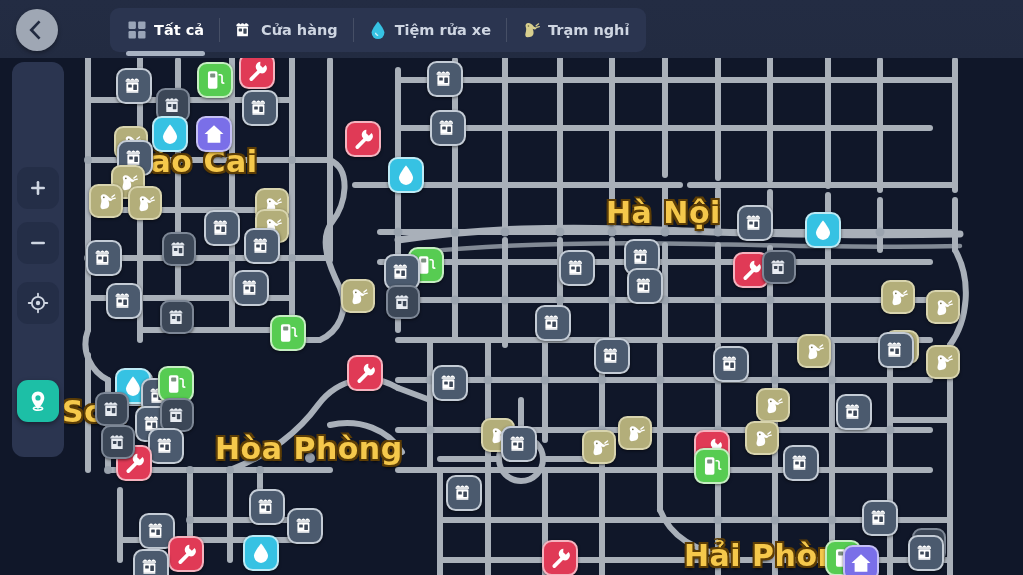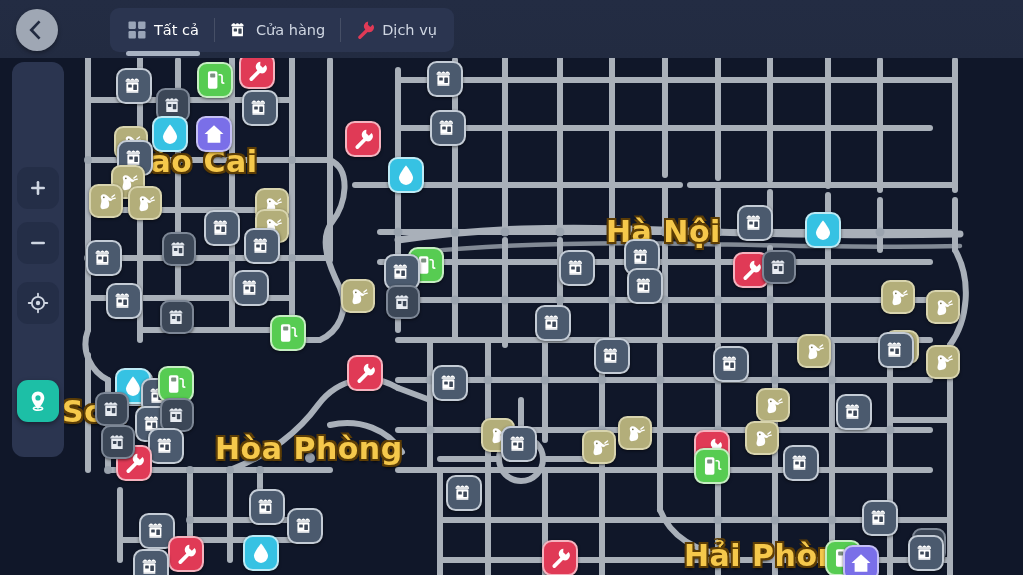--- a/index.html
+++ b/index.html
@@ -83,20 +83,21 @@
   }
   #tab-strip {
     position: absolute;
     left: 110px; top: 8px;
     height: 44px;
     background: #2b3550;
     border-radius: 9px;
     display: flex;
     align-items: stretch;
     padding: 0 2px;
+    font-weight: bold;
   }
   .tab {
     position: relative;
     display: flex;
     align-items: center;
     gap: 7px;
     padding: 0 15px;
     cursor: pointer;
     white-space: nowrap;
   }
@@ -374,21 +375,21 @@
         <circle cx="310" cy="458" r="5"></circle>
         <circle cx="890" cy="520" r="4.5"></circle>
           <circle cx="832" cy="520" r="4.5"></circle>
         <circle cx="775" cy="520" r="4.5"></circle>
           <circle cx="718" cy="520" r="4.5"></circle>
       </g>
     </svg>
 
     <div id="city-labels">
         <div class="city-label" style="left: 131px; top: 144px; font-size: 30px;">Lào Cai</div>
-        <div class="city-label" style="left: 606px; top: 214px; font-size: 30px;">Hà Nội</div>
+        <div class="city-label" style="left: 606px; top: 195px; font-size: 30px;">Hà Nội</div>
         <div class="city-label" style="left: 62px; top: 394px; font-size: 30px;">Sơn La</div>
         <div class="city-label" style="left: 215px; top: 431px; font-size: 30px;">Hòa Phòng</div>
         <div class="city-label" style="left: 684px; top: 538px; font-size: 30px;">Hải Phòng</div>
       </div>
     <div id="poi-layer">
         <div class="poi poi-shop" style="left: 116px; top: 68px; width: 36px; height: 36px;">
           <svg width="22" height="22" viewBox="0 0 22 22">
     <path d="M2.6 5.4 C4.2 3.2 6 3.0 7.2 5.0 C8.4 3.0 10.2 3.0 11.4 5.0 C12.6 3.0 14.4 3.2 16 5.4 Z" fill="#ffffff"></path>
     <path d="M2.6 5.4 h13.4 v1.4 H2.6 z" fill="#ffffff"></path>
     <rect x="3.4" y="7.2" width="12" height="9.6" rx="0.9" fill="#ffffff"></rect>
@@ -1121,21 +1122,32 @@
     <rect x="5.2" y="9.4" width="3.6" height="3.2" rx="0.5" fill="#3c4757"></rect>
     <rect x="10.3" y="9.4" width="3.6" height="5.6" rx="0.5" fill="#3c4757"></rect>
     <rect x="3.4" y="16.4" width="12" height="1.4" rx="0.6" fill="#ffffff"></rect>
             </svg>
           </span>
           <span class="tab-label">Cửa hàng</span>
         </div>
         <div class="tab">
           <span class="tab-icon">
             <svg width="20" height="20" viewBox="0 0 20 20">
-        <path d="M13.1 1.6 a4.6 4.6 0 0 0 -2.8 7.9 L3.6 16.2 a1.7 1.7 0 0 0 2.4 2.4 l6.7 -6.7 a4.6 4.6 0 0 0 5.1 -7.3 l-2.5 2.5 -2.4 -2.4 z" fill="#e03a56"></path>
+        <path d="M10 1.4 C10 1.4 3.6 9 3.6 12.6 A6.4 6.4 0 0 0 16.4 12.6 C16.4 9 10 1.4 10 1.4 Z" fill="#36c2e3"></path>
+        <path d="M7.6 12.8 a2.6 2.6 0 0 0 2.6 2.6" fill="none" stroke="#ffffff" stroke-width="1.3" opacity=".8"></path>
             </svg>
           </span>
-          <span class="tab-label">Dịch vụ</span>
+          <span class="tab-label">Tiệm rửa xe</span>
+        </div>
+        <div class="tab">
+          <span class="tab-icon">
+            <svg width="20" height="20" viewBox="0 0 22 22">
+    <path d="M7.0 19.0 C5.0 19.0 4.2 16.6 5.0 14.2 C5.8 11.8 6.0 9.4 5.2 7.6 C4.4 5.6 5.6 3.4 8.0 3.4 C10.4 3.4 12.2 5.0 13.6 6.6 C14.8 8.0 16.4 8.4 17.6 8.0 L16.6 10.0 C15.4 10.6 14.0 10.4 12.8 9.6 C13.6 11.4 14.2 13.6 13.6 15.8 C13.0 18.0 11.0 19.0 7.0 19.0 Z" fill="#d8cf8e"></path>
+    <circle cx="8.2" cy="6.6" r="0.9" fill="#6d6a44"></circle>
+    <path d="M16.6 6.4 L19.4 4.2 M17.2 8.2 L20.2 7.4" stroke="#d8cf8e" stroke-width="1.4" stroke-linecap="round"></path>
+            </svg>
+          </span>
+          <span class="tab-label">Trạm nghỉ</span>
         </div>
       </div>
   </div>
 
 </div>
 
 </body></html>

